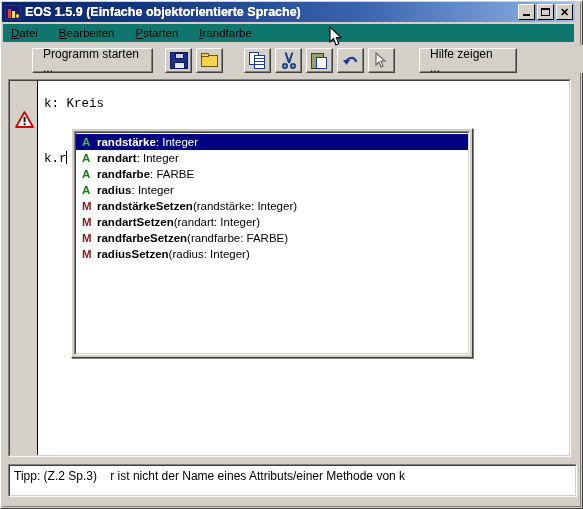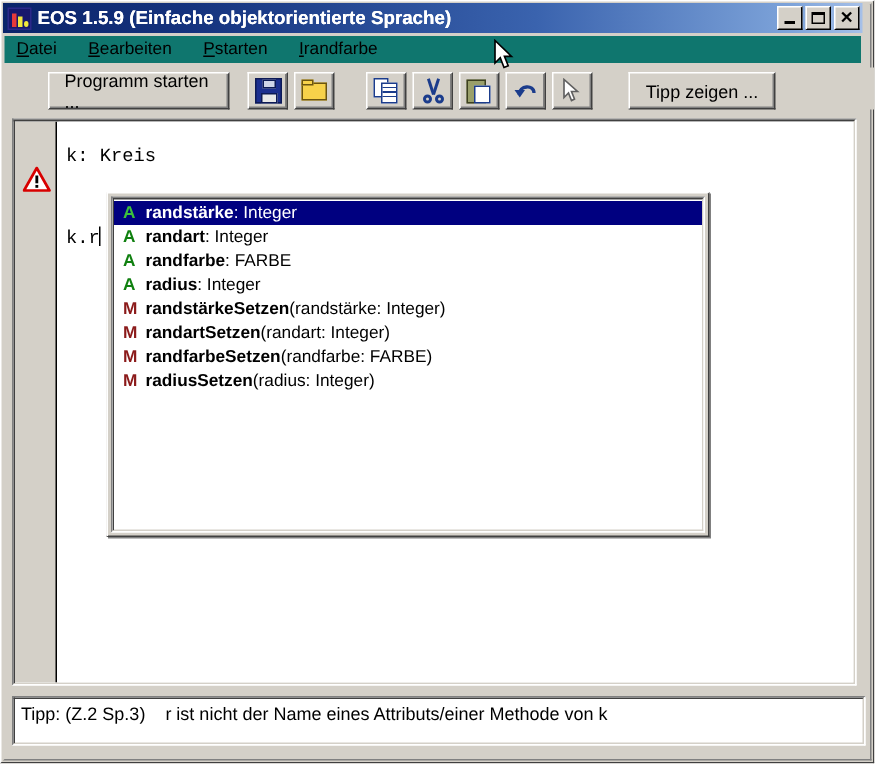--- a/index.html
+++ b/index.html
@@ -402,21 +402,21 @@
     <div class="tb-btn tb-icon-btn">
       <span class="tb-ico ic-pointer">
         <svg width="18" height="17" viewBox="0 0 18 17">
           <polygon points="3,1 3,13 6,10 8,15 10,14 8,9 12,9" fill="#ffffff" stroke="#606060" stroke-width="1.1"></polygon>
         </svg>
       </span>
     </div>
 
     <div class="tb-gap-d"></div>
 
-    <div class="tb-btn tb-text" id="btn-help">Tipp zeigen ...</div>
+    <div class="tb-btn tb-text" id="btn-help">Hilfe zeigen ...</div>
   </div>
 
   <div class="mouse-cursor">
     <svg width="14" height="22" viewBox="0 0 14 22">
       <polygon points="1,1 1,16 4.5,12.5 7,19 9.8,17.8 7.3,11.6 12,11.6" fill="#ffffff" stroke="#000000" stroke-width="1.1" stroke-linejoin="miter"></polygon>
     </svg>
   </div>
 
   <div class="editor-outer">
     <div class="editor-inner">

